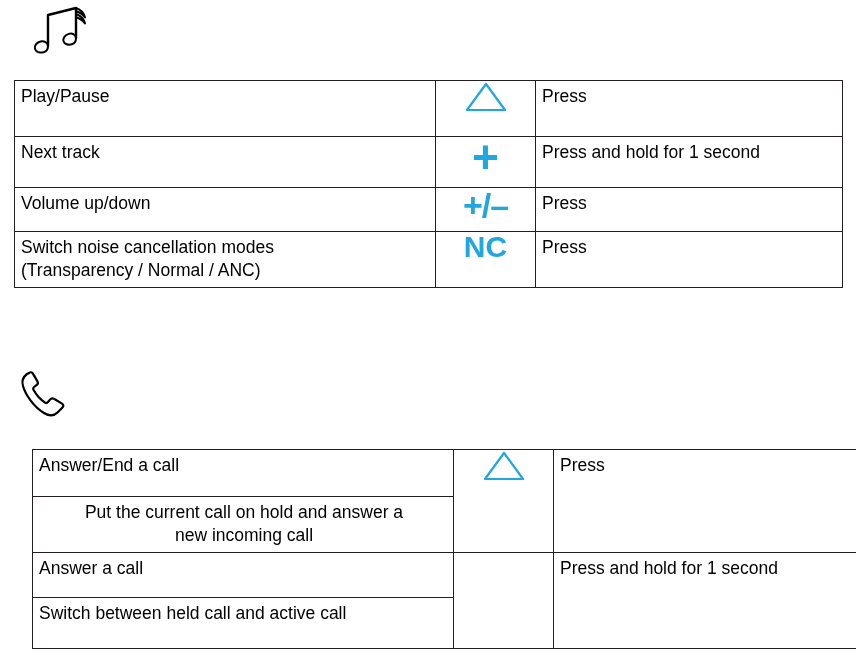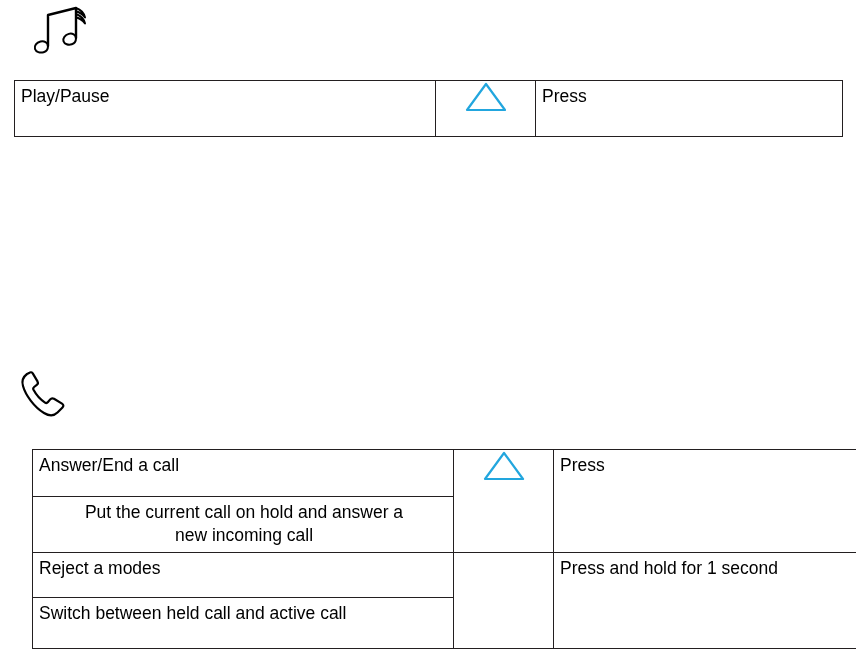--- a/index.html
+++ b/index.html
@@ -166,20 +166,54 @@
           <span class="tri">
             <svg width="44" height="32" viewBox="0 0 44 32" xmlns="http://www.w3.org/2000/svg">
               <path d="M22 3 L41 29 L3 29 Z" fill="none" stroke="#22a6de" stroke-width="2.2" stroke-linejoin="round"></path>
             </svg>
           </span>
         </td>
         <td>
           <div class="cell-text">Press</div>
         </td>
       </tr>
+      <tr class="r2">
+        <td>
+          <div class="cell-text">Next track</div>
+        </td>
+        <td class="sym-cell cell-sym">
+          <span class="sym sym-plus">+</span>
+        </td>
+        <td>
+          <div class="cell-text">Press and hold for 1 second</div>
+        </td>
+      </tr>
+      <tr class="r4">
+        <td>
+          <div class="cell-text">Volume up/down</div>
+        </td>
+        <td class="sym-cell cell-sym">
+          <span class="sym sym-plusminus">+/–</span>
+        </td>
+        <td>
+          <div class="cell-text">Press</div>
+        </td>
+      </tr>
+      <tr class="r5">
+        <td>
+          <div class="cell-text">Switch noise cancellation modes
+(Transparency / Normal / ANC)</div>
+        </td>
+        <td class="sym-cell cell-sym">
+          <span class="sym sym-nc">NC</span>
+        </td>
+        <td>
+          <div class="cell-text">Press</div>
+        </td>
+      </tr>
     </tbody>
   </table>
 
   <div class="section-icon" id="phone-icon">
     <svg viewBox="0 0 62 56" xmlns="http://www.w3.org/2000/svg" fill="none" stroke="#000000" stroke-width="2.2" stroke-linecap="round" stroke-linejoin="round">
       <path d="M13 8 C9 11 7.5 15 9 20 C11.5 29 20 41 30 47 C35 50 40 50 43.5 46.5 L48.5 41.5 C49.8 40.2 49.6 38.6 48 37.6 L40 32.8 C38.6 32 37.2 32.2 36.2 33.4 L34 36 C33.2 37 32 37.2 31 36.6 C26.5 33.6 22 28.5 19.5 23.8 C19 22.8 19.2 21.7 20.1 21 L22.8 18.9 C24 18 24.2 16.7 23.5 15.4 L18.9 7.6 C18 6 16.4 5.8 15.1 7 Z"></path>
     </svg>
   </div>
 
   <table class="ctrl" id="table-call">
@@ -205,21 +239,21 @@
         </td>
       </tr>
       <tr class="r2">
         <td>
           <div class="cell-text">Put the current call on hold and answer a
 new incoming call</div>
         </td>
       </tr>
       <tr class="r3">
         <td>
-          <div class="cell-text">Reject a modes</div>
+          <div class="cell-text">Answer a call</div>
         </td>
         <td class="sym-cell cell-sym" rowspan="2"></td>
         <td rowspan="2">
           <div class="cell-text">Press and hold for 1 second</div>
         </td>
       </tr>
       <tr class="r4">
         <td>
           <div class="cell-text">Switch between held call and active call</div>
         </td>

